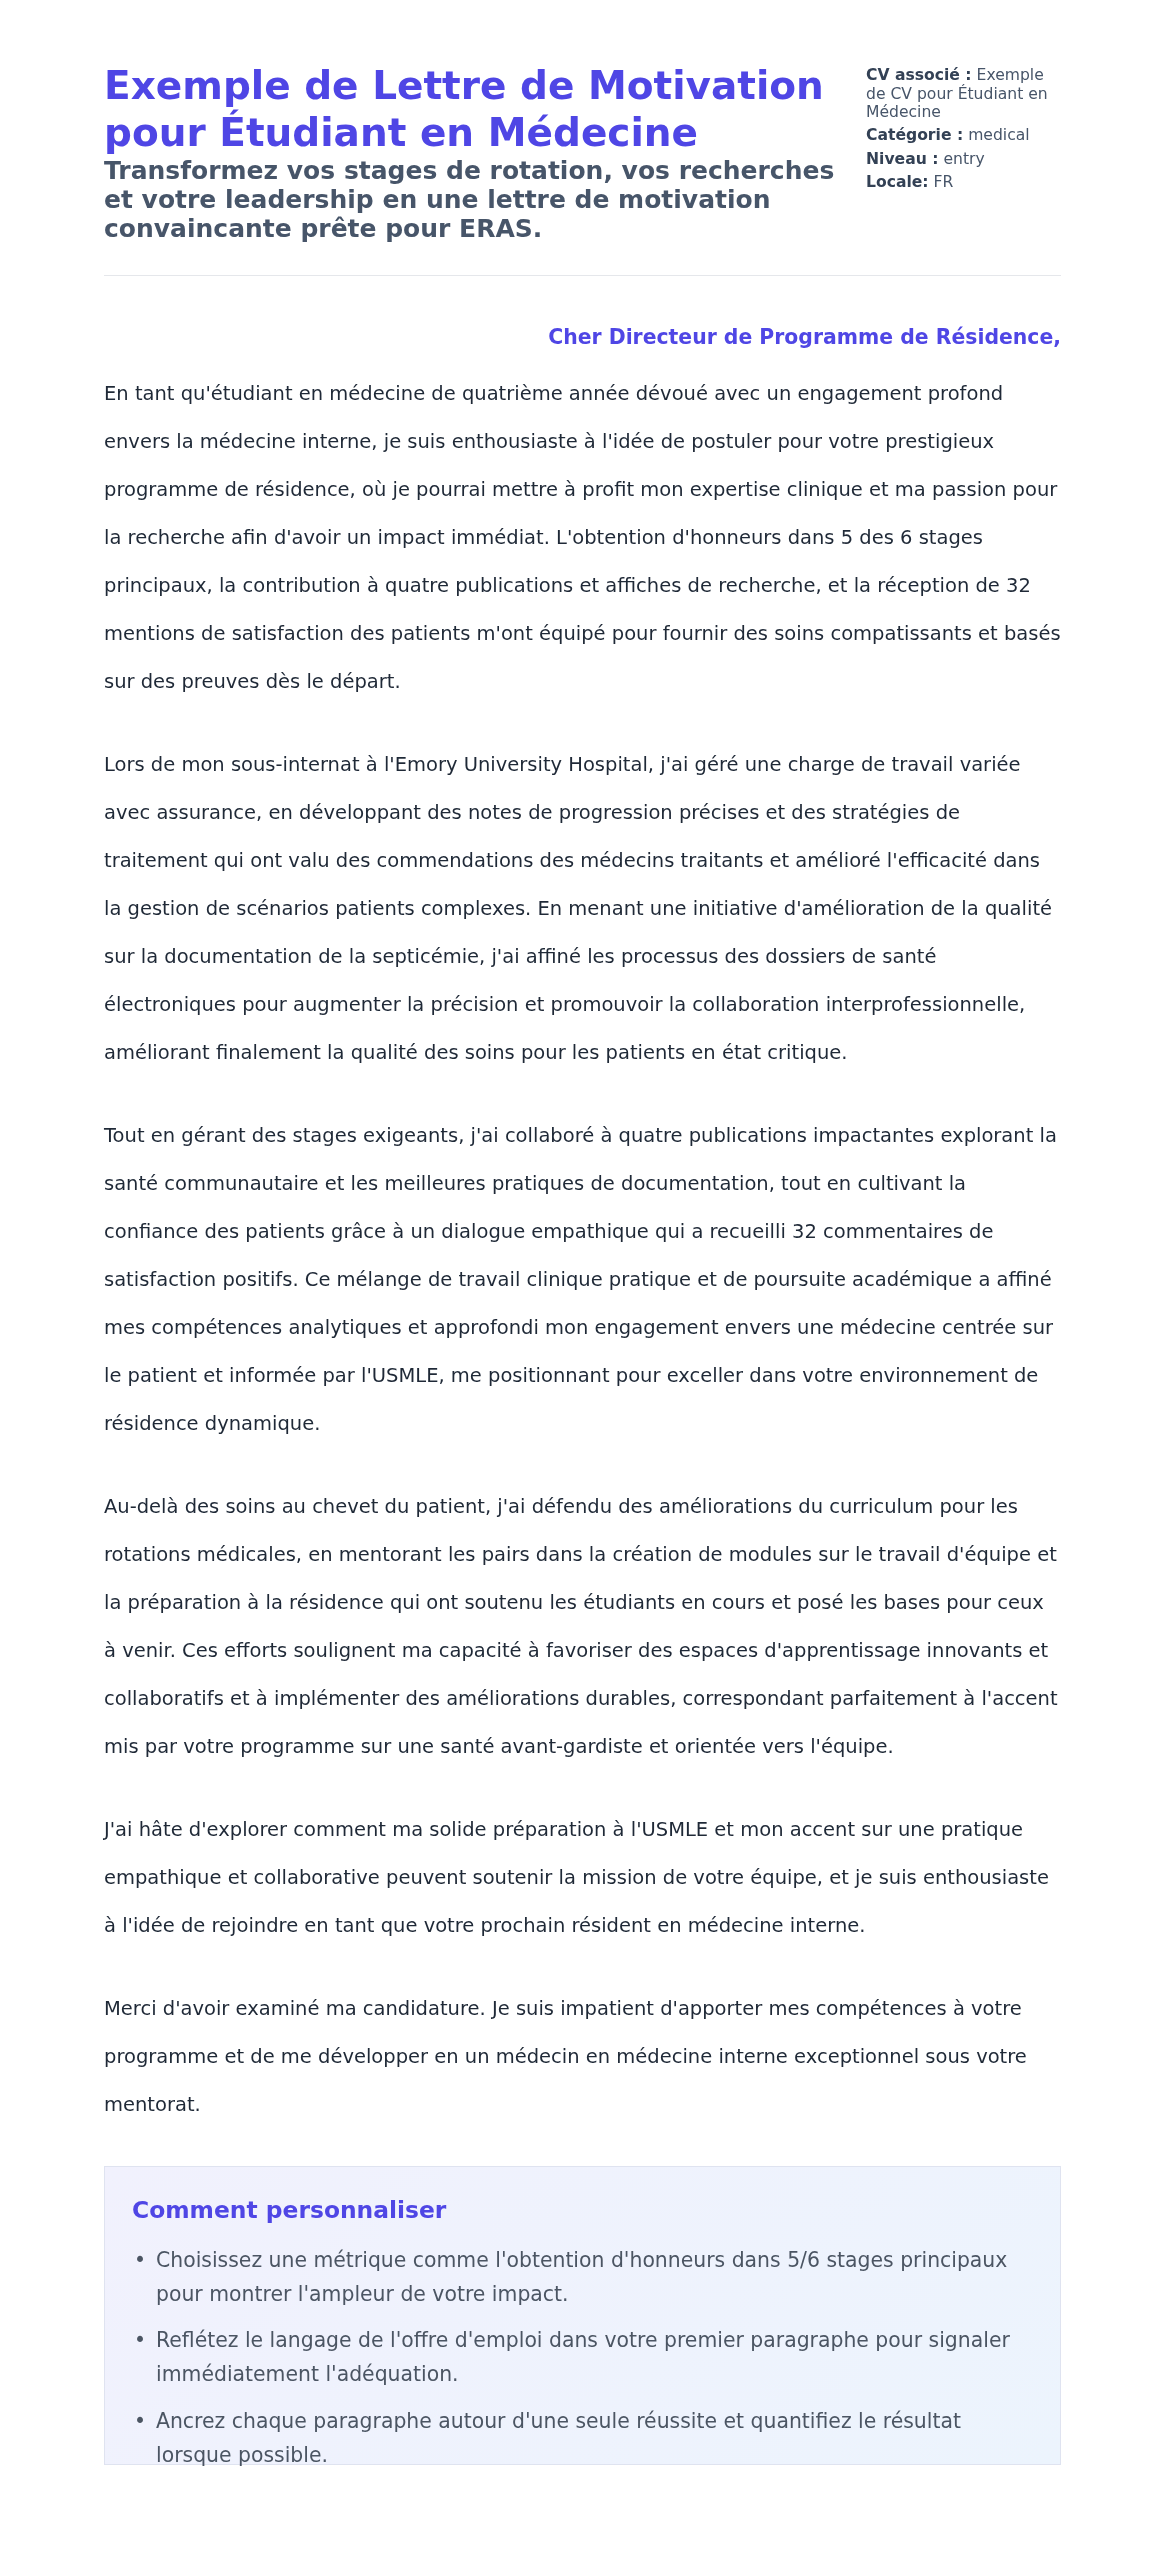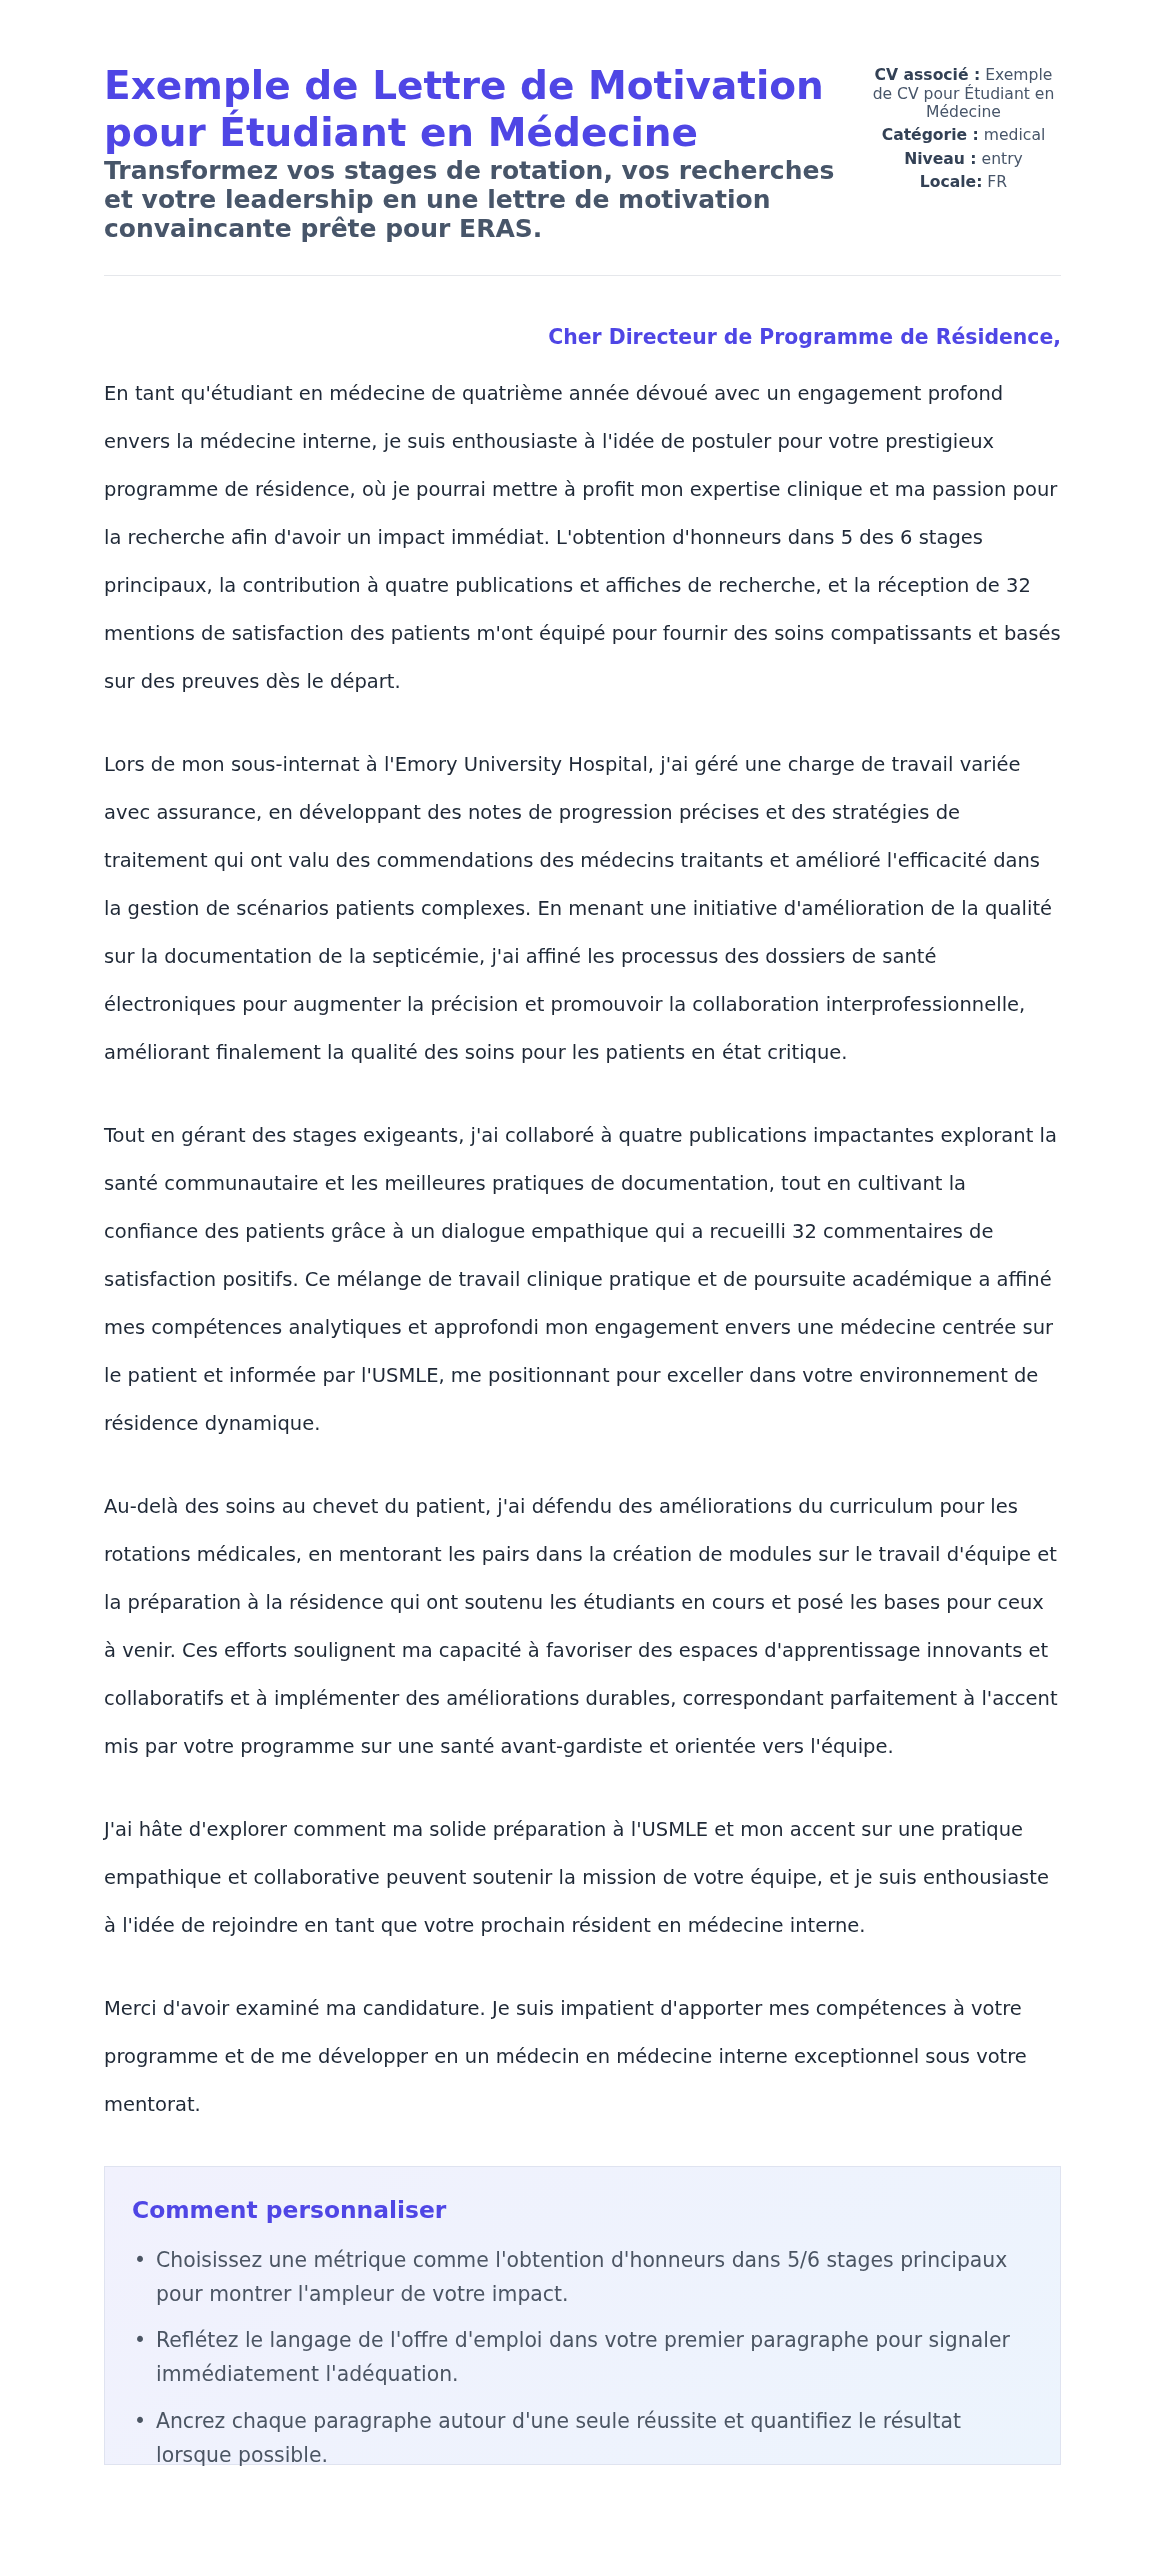--- a/index.html
+++ b/index.html
@@ -38,21 +38,21 @@
     line-height: 29px;
     font-weight: bold;
     color: #475569;
     margin-top: 0px;
   }
   .meta {
     position: absolute;
     right: 0;
     top: 66px;
     width: 195px;
-    text-align: center;
+    text-align: left;
     font-size: 15.6px;
     line-height: 18.5px;
     color: #475569;
   }
   .meta-row { margin-bottom: 4.9px; }
   .meta-row b { color: #334155; font-weight: bold; }
   .greeting {
     margin-top: 49px;
     font-size: 20.4px;
     line-height: 25px;

